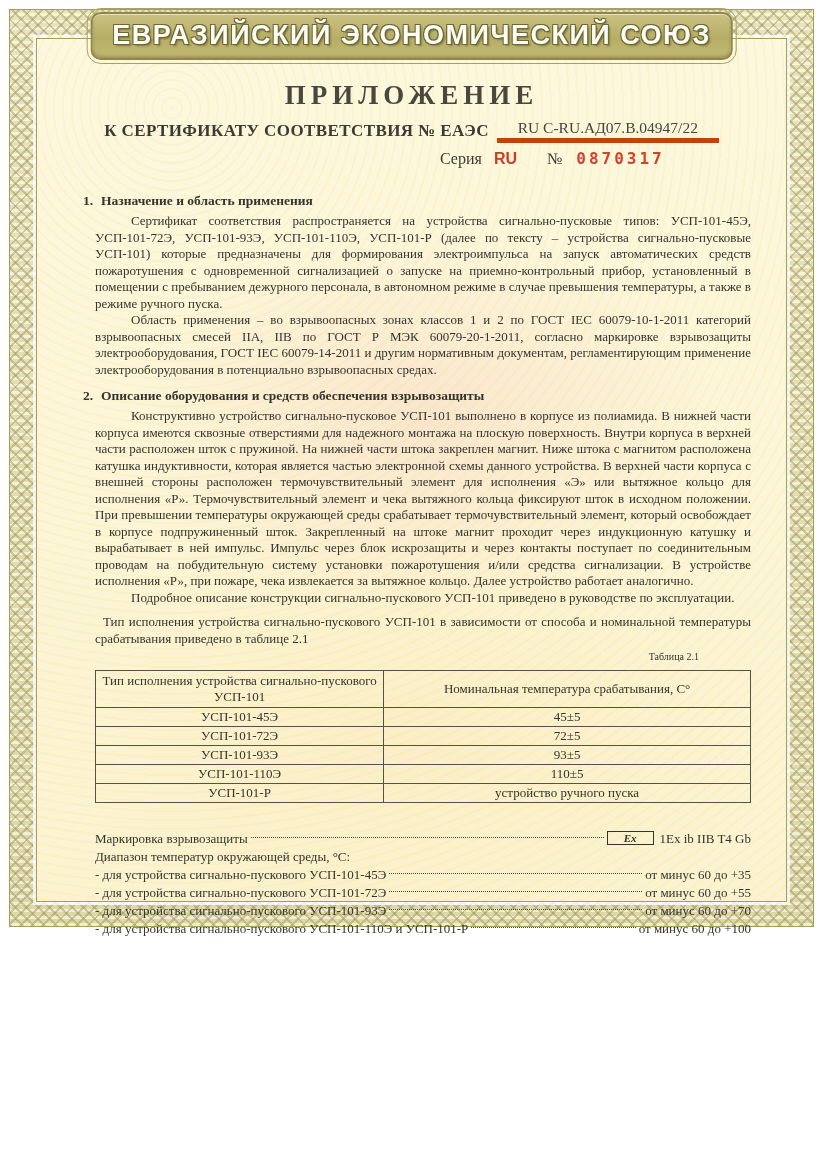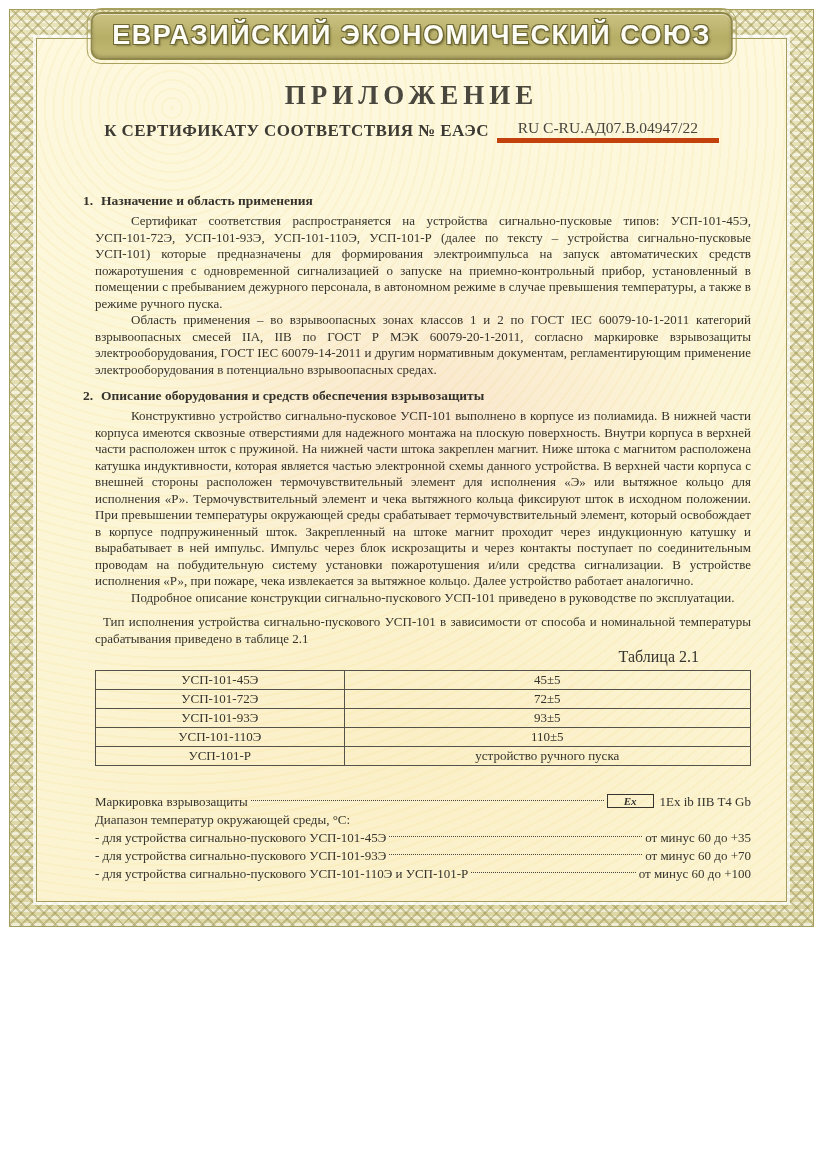--- a/index.html
+++ b/index.html
@@ -40,21 +40,21 @@
   .series-line .ru{font-family:"Liberation Sans",sans-serif;font-weight:bold;color:#cd3a26;font-size:16px;margin:0 26px 0 8px;}
   .series-line .no{margin-right:10px;}
   .series-line .serial{font-family:"DejaVu Sans Mono",monospace;font-weight:bold;font-size:16px;
     letter-spacing:3px;color:#d0442c;}
   
   .body{position:absolute;left:95px;right:72px;top:192px;font-size:13px;line-height:16.5px;text-align:justify;}
   .sec-head{display:flex;font-weight:bold;font-size:13.5px;margin-left:-12px;line-height:17px;}
   .sec-head .n{width:18px;flex:none;}
   p.para{margin:4px 0 0;text-indent:36px;}
   p.nopind{margin:8px 0 0;text-indent:8px;}
-  .tbl-caption{text-align:right;margin:2px 52px 0 0;font-size:16px;}
+  .tbl-caption{text-align:right;margin:2px 52px 0 0;font-size:10px;}
   table.spec{width:100%;border-collapse:collapse;margin-top:4px;font-size:13px;}
   table.spec td,table.spec th{border:1px solid #55524a;text-align:center;padding:1px 6px;font-weight:normal;line-height:16px;}
   table.spec th{height:34px;}
   
   .tech{margin-top:27px;}
   .tech-head{font-weight:bold;font-size:13.5px;}
   .dotrow{display:flex;align-items:center;line-height:18px;white-space:nowrap;}
   .dotrow .dots{flex:1;border-bottom:1.6px dotted #4a4840;margin:0 3px 3px;}
   .exbox{display:inline-block;border:1.2px solid #35332c;font-style:italic;font-weight:bold;
     font-size:11px;line-height:12px;padding:0 16px;margin-right:6px;position:relative;top:-1px;}
@@ -91,20 +91,26 @@
     <span>ЕВРАЗИЙСКИЙ ЭКОНОМИЧЕСКИЙ СОЮЗ</span>
   </div>
 
   <div class="doc-title">ПРИЛОЖЕНИЕ</div>
 
   <div class="cert-line">
     <span class="lbl">К СЕРТИФИКАТУ СООТВЕТСТВИЯ № ЕАЭС</span>
     <span class="num">RU C-RU.АД07.В.04947/22</span>
   </div>
 
+  <div class="series-line">
+    <span>Серия</span>
+    <span class="ru">RU</span>
+    <span class="no">№</span>
+    <span class="serial">0870317</span>
+  </div>
 
   <div class="body">
     <div class="sec-head">
       <span class="n">1.</span>
       <span>Назначение и область применения</span>
     </div>
     <p class="para">Сертификат соответствия распространяется на устройства сигнально-пусковые типов: УСП-101-45Э, УСП-101-72Э, УСП-101-93Э, УСП-101-110Э, УСП-101-Р (далее по тексту – устройства сигнально-пусковые УСП-101) которые предназначены для формирования электроимпульса на запуск автоматических средств пожаротушения с одновременной сигнализацией о запуске на приемно-контрольный прибор, установленный в помещении с пребыванием дежурного персонала, в автономном режиме в случае превышения температуры, а также в режиме ручного пуска.</p>
     <p class="para" style="margin-top:0;">Область применения – во взрывоопасных зонах классов 1 и 2 по ГОСТ IEC 60079-10-1-2011 категорий взрывоопасных смесей IIА, IIВ по ГОСТ Р МЭК 60079-20-1-2011, согласно маркировке взрывозащиты электрооборудования, ГОСТ IEC 60079-14-2011 и другим нормативным документам, регламентирующим применение электрооборудования в потенциально взрывоопасных средах.</p>
 
     <div class="sec-head" style="margin-top:9px;">
@@ -112,20 +118,24 @@
       <span>Описание оборудования и средств обеспечения взрывозащиты</span>
     </div>
     <p class="para">Конструктивно устройство сигнально-пусковое УСП-101 выполнено в корпусе из полиамида. В нижней части корпуса имеются сквозные отверстиями для надежного монтажа на плоскую поверхность. Внутри корпуса в верхней части расположен шток с пружиной. На нижней части штока закреплен магнит. Ниже штока с магнитом расположена катушка индуктивности, которая является частью электронной схемы данного устройства. В верхней части корпуса с внешней стороны расположен термочувствительный элемент для исполнения «Э» или вытяжное кольцо для исполнения «Р». Термочувствительный элемент и чека вытяжного кольца фиксируют шток в исходном положении.  При превышении температуры окружающей среды срабатывает термочувствительный элемент, который освобождает в корпусе подпружиненный шток. Закрепленный на штоке магнит проходит через индукционную катушку и вырабатывает в ней импульс. Импульс через блок искрозащиты и через контакты поступает по соединительным проводам на побудительную систему установки пожаротушения и/или средства сигнализации. В устройстве исполнения «Р», при пожаре, чека извлекается за вытяжное кольцо. Далее устройство работает аналогично.</p>
     <p class="para" style="margin-top:0;">Подробное описание конструкции сигнально-пускового УСП-101 приведено в руководстве по эксплуатации.</p>
 
     <p class="nopind">Тип исполнения устройства сигнально-пускового УСП-101 в зависимости от способа и номинальной температуры срабатывания приведено в таблице 2.1</p>
     <div class="tbl-caption">Таблица 2.1</div>
 
     <table class="spec">
       <tbody>
+          <tr>
+        <th style="width:44%;">Тип исполнения устройства сигнально-пускового  УСП-101</th>
+        <th>Номинальная температура срабатывания, С°</th>
+      </tr>
       <tr>
         <td>УСП-101-45Э</td>
         <td>45±5</td>
       </tr>
       <tr>
         <td>УСП-101-72Э</td>
         <td>72±5</td>
       </tr>
       <tr>
         <td>УСП-101-93Э</td>
@@ -146,20 +156,25 @@
       <div class="dotrow">
         <span>Маркировка взрывозащиты</span>
         <span class="dots"></span>
         <span><span class="exbox">Ex</span><span>1Ex ib IIB T4 Gb</span></span>
       </div>
       <div style="line-height:18px;">Диапазон температур окружающей среды, °С:</div>
       <div class="dotrow">
         <span>- для устройства сигнально-пускового УСП-101-45Э</span>
         <span class="dots"></span>
         <span>от минус 60 до +35</span>
+      </div>
+      <div class="dotrow">
+        <span>- для устройства сигнально-пускового УСП-101-72Э</span>
+        <span class="dots"></span>
+        <span>от минус 60 до +55</span>
       </div>
       <div class="dotrow">
         <span>- для устройства сигнально-пускового УСП-101-93Э</span>
         <span class="dots"></span>
         <span>от минус 60 до +70</span>
       </div>
       <div class="dotrow">
         <span>- для устройства сигнально-пускового УСП-101-110Э и УСП-101-Р</span>
         <span class="dots"></span>
         <span>от минус 60 до +100</span>

